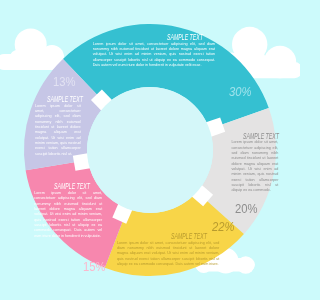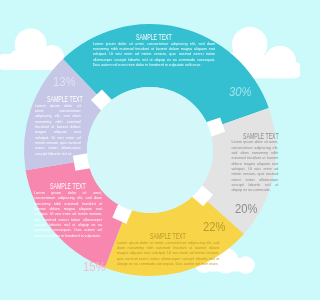--- a/index.html
+++ b/index.html
@@ -1,34 +1,34 @@
 <!DOCTYPE html>
 <html><head>
 <meta charset="utf-8">
 <style>
   html,body{margin:0;padding:0;}
   body{width:300px;height:300px;overflow:hidden;background:#ccfafb;font-family:"Liberation Sans",sans-serif;}
   #stage{position:relative;width:300px;height:300px;}
   svg{display:block;position:absolute;top:0;left:0;}
   .blk{position:absolute;}
-  .hdr{font-size:8.7px;letter-spacing:0px;font-weight:400;text-align:center;line-height:9px;height:9px;}
+  .hdr{font-size:8.7px;letter-spacing:0px;font-weight:400;text-align:right;line-height:9px;height:9px;font-style:italic;}
   .hdr span{display:inline-block;white-space:nowrap;transform:scaleX(.60);transform-origin:center;}
   .body{font-size:3.72px;line-height:5.35px;text-align:justify;margin-top:-0.5px;hyphens:auto;}
   .pct{position:absolute;font-size:13px;line-height:11.3px;letter-spacing:0;}
   .pct span{display:inline-block;transform:scaleX(.865);transform-origin:left center;}
 
   #b-teal{left:92.7px;top:33.1px;width:122.4px;color:#ffffff;}
   #b-gray{left:231.4px;top:131.8px;width:47.0px;color:#8d8d8d;}
   #b-yellow{left:116.9px;top:232.3px;width:102.4px;color:#b89b2e;}
   #b-pink{left:34.2px;top:182.4px;width:68.0px;color:#ffffff;}
   #b-lav{left:35.0px;top:95.0px;width:45.7px;color:#ffffff;}
 
   #p-teal{left:228.7px;top:86px;color:#9fe3ec;font-style:italic;}
   #p-gray{left:234.7px;top:203px;color:#8d8d8d;}
-  #p-yellow{left:203px;top:221.0px;color:#b89b2e;}
+  #p-yellow{left:212px;top:221.0px;color:#b89b2e;font-style:italic;}
   #p-pink{left:83.0px;top:261px;color:#fbb8cd;}
   #p-lav{left:52.7px;top:76.2px;color:#e2e2f2;}
 </style>
 </head>
 <body lang="en">
 
 <div id="stage">
 <svg width="300" height="300" viewBox="0 0 300 300">
   <rect x="0" y="0" width="300" height="300" fill="#ccfafb"></rect>
 

